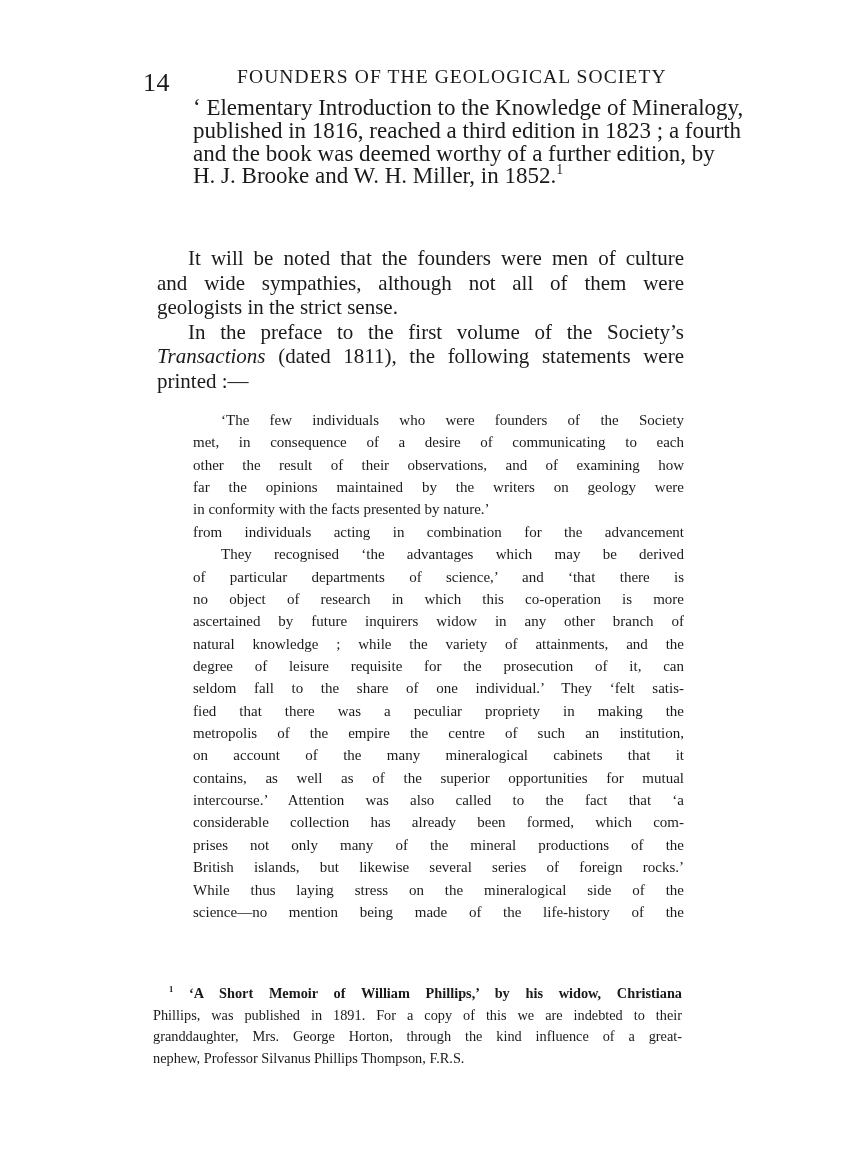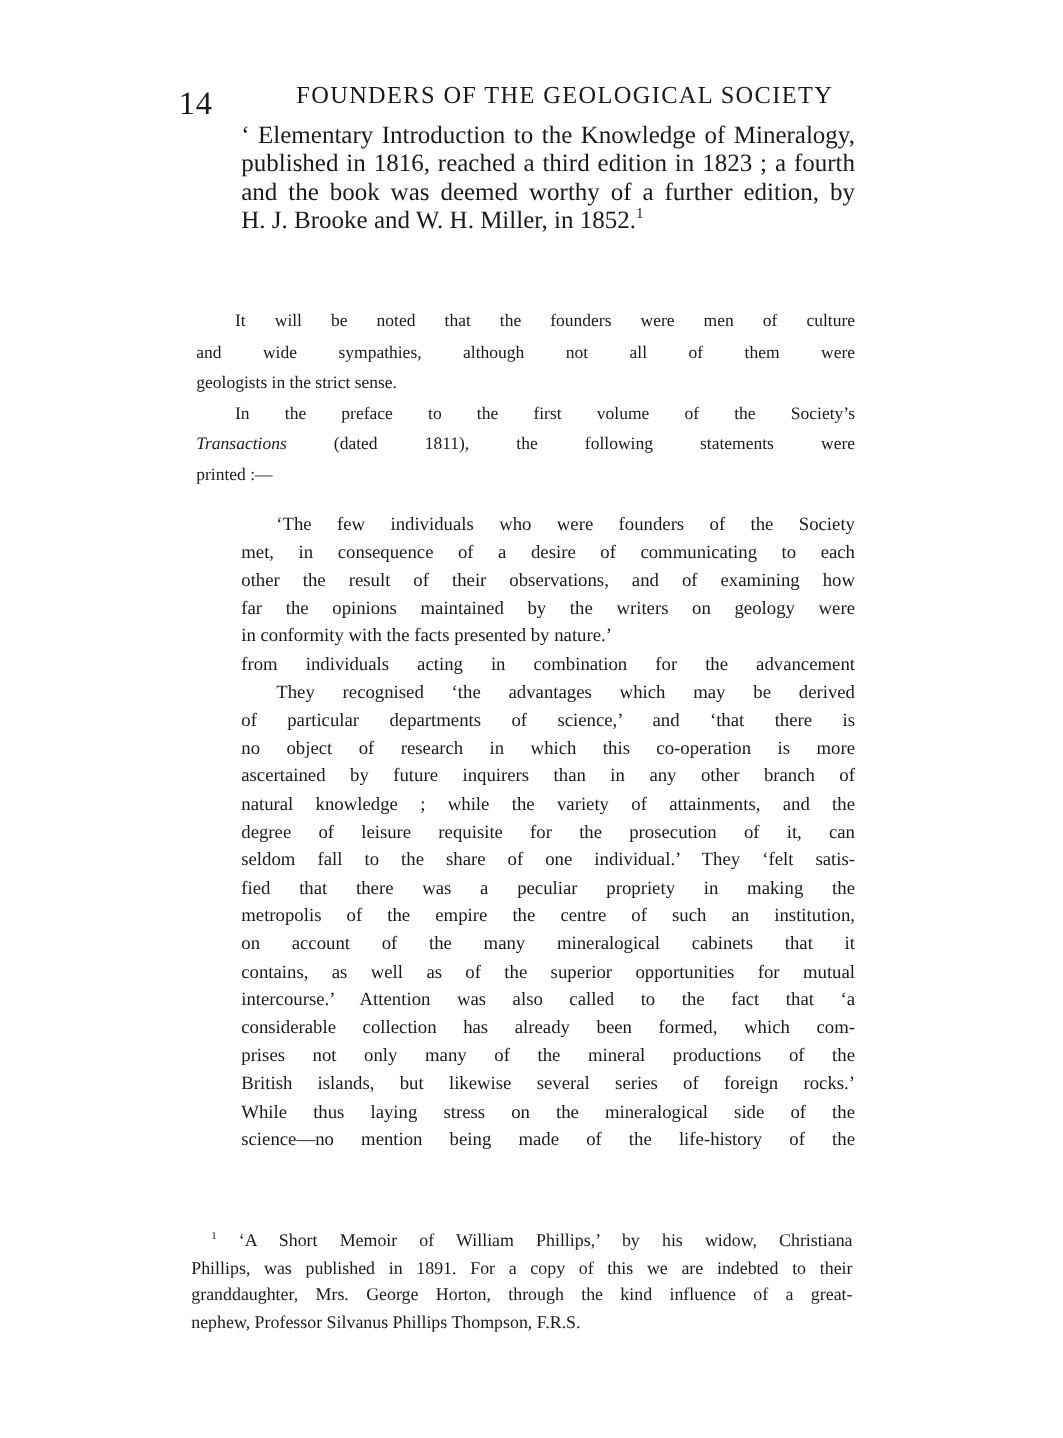--- a/index.html
+++ b/index.html
@@ -5,27 +5,27 @@
   html, body { margin: 0; padding: 0; background: #ffffff; }
   body { width: 850px; height: 1150px; position: relative; overflow: hidden;
          font-family: "Liberation Serif", "DejaVu Serif", serif; color: #1a1a1a; }
   .page { position: absolute; left: 0; top: 0; width: 850px; height: 1150px; }
   .header { position: absolute; left: 143px; top: 66px; width: 520px; height: 26px; }
   .pageno { position: absolute; left: 0; top: 2px; font-size: 26px; letter-spacing: 0.5px; }
   .runhead { position: absolute; left: 46px; top: 0; font-size: 19.5px; letter-spacing: 1.1px; white-space: nowrap; margin-left: 48px; }
   .block { position: absolute; }
   .line { display: block; white-space: nowrap; text-align: justify; text-align-last: justify; overflow: visible; }
   .line.last { text-align-last: left; }
-  .top-block { left: 193px; top: 97px; width: 491px; font-size: 20px; line-height: 22.8px; }
-  .body-block { left: 157px; top: 246px; width: 527px; font-size: 14px; line-height: 24.6px; }
+  .top-block { left: 193px; top: 97px; width: 491px; font-size: 23px; line-height: 22.8px; }
+  .body-block { left: 157px; top: 246px; width: 527px; font-size: 21px; line-height: 24.6px; }
   .ind1 { padding-left: 31px; }
   .quote-block { left: 193px; top: 409px; width: 491px; font-size: 15px; line-height: 22.36px; }
   .ind2 { padding-left: 28px; }
   .foot-block { left: 153px; top: 983px; width: 529px; font-size: 14.3px; line-height: 21.5px; }
-  .ind3 { padding-left: 16px; }
+  .ind3 { padding-left: 16px; font-weight: bold; }
   em { font-style: italic; }
   sup { font-size: 60%; line-height: 0; vertical-align: super; }
   .oldnum { font-variant-numeric: oldstyle-nums; }
 </style>
 </head>
 <body>
 
 <div class="page">
 
   <div class="header">
@@ -52,21 +52,21 @@
   <div class="block quote-block">
     <span class="line ind2">‘The few individuals who were founders of the Society</span>
     <span class="line">met, in consequence of a desire of communicating to each</span>
     <span class="line">other the result of their observations, and of examining how</span>
     <span class="line">far the opinions maintained by the writers on geology were</span>
     <span class="line last">in conformity with the facts presented by nature.’</span>
     <span class="line">from individuals acting in combination for the advancement</span>
     <span class="line ind2">They recognised ‘the advantages which may be derived</span>
     <span class="line">of particular departments of science,’ and ‘that there is</span>
     <span class="line">no object of research in which this co-operation is more</span>
-    <span class="line">ascertained by future inquirers than in any other branch of</span>
+    <span class="line">ascertained by future inquirers widow in any other branch of</span>
     <span class="line">natural knowledge ; while the variety of attainments, and the</span>
     <span class="line">degree of leisure requisite for the prosecution of it, can</span>
     <span class="line">seldom fall to the share of one individual.’  They ‘felt satis-</span>
     <span class="line">fied that there was a peculiar propriety in making the</span>
     <span class="line">metropolis of the empire the centre of such an institution,</span>
     <span class="line">on account of the many mineralogical cabinets that it</span>
     <span class="line">contains, as well as of the superior opportunities for mutual</span>
     <span class="line">intercourse.’  Attention was also called to the fact that ‘a</span>
     <span class="line">considerable collection has already been formed, which com-</span>
     <span class="line">prises not only many of the mineral productions of the</span>

